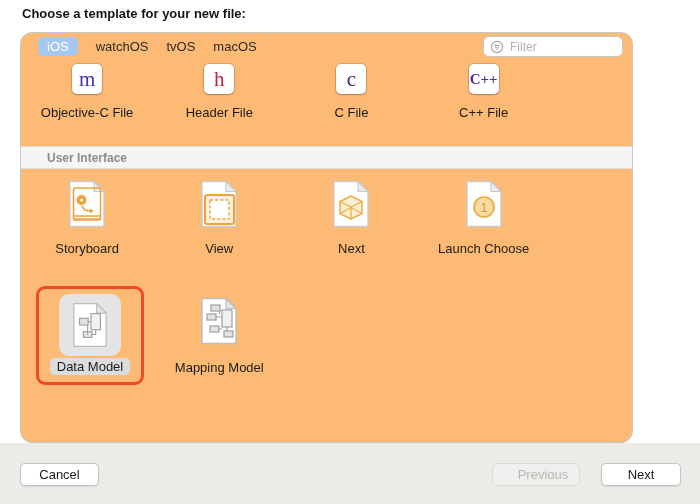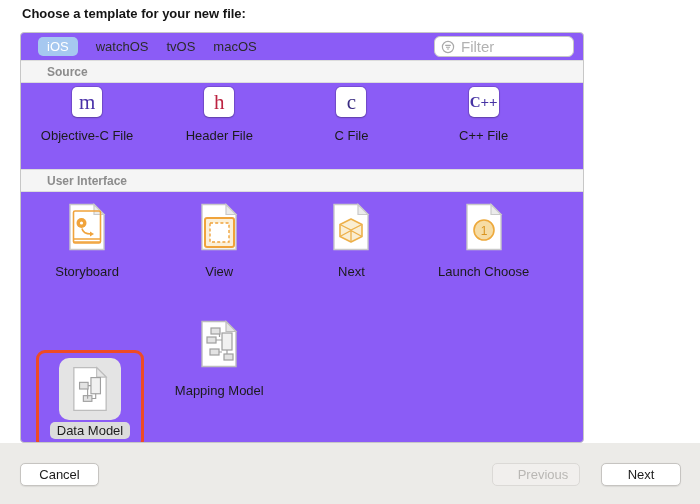--- a/index.html
+++ b/index.html
@@ -7,37 +7,37 @@
     width:700px;height:504px;position:relative;
     background:#ffffff;
     font-family:"Liberation Sans",sans-serif;
     -webkit-font-smoothing:antialiased;
     overflow:hidden;
   }
   .bottom-area{position:absolute;left:0;top:443px;width:700px;height:61px;background:#ecebe8;}
   .dialog-title{position:absolute;left:22px;top:6px;font-size:13px;font-weight:700;color:#141414;}
 
   .panel{
-    position:absolute;left:20px;top:32px;width:564px;height:411px;
-    background:#8b5cf6;border:1px solid #c7c7c7;border-radius:4px;
+    position:absolute;left:20px;top:32px;width:613px;height:411px;
+    background:#fdba74;border:1px solid #c7c7c7;border-radius:12px;
     box-sizing:border-box;overflow:hidden;
   }
 
   
   .tabbar{height:27px;display:flex;align-items:center;padding:0 9px 0 26px;}
   .tabs{display:flex;align-items:center;gap:18px;}
   .tab{font-size:13px;color:#2b2b2b;cursor:default;}
   .tab.selected{background:#a6c8f0;color:#ffffff;border-radius:5px;padding:2px 9px;margin-left:-9px;}
   .filter-field{
     margin-left:auto;width:140px;height:21px;box-sizing:border-box;
     border:1px solid #c6c6c6;border-radius:6px;
     display:flex;align-items:center;padding:0 6px;gap:4px;background:#fff;
   }
   .filter-field input{
-    border:none;outline:none;flex:1;min-width:0;font-size:15px;color:#555;
+    border:none;outline:none;flex:1;min-width:0;font-size:12px;color:#555;
     font-family:"Liberation Sans",sans-serif;background:transparent;
   }
   .filter-field input::placeholder{color:#b2b2b2;}
 
   
   .section-header{
     height:23px;background:#f5f5f5;box-sizing:border-box;
     border-top:1px solid #dcdcdc;border-bottom:1px solid #dcdcdc;
     display:flex;align-items:center;padding-left:26px;
     font-size:12px;font-weight:700;color:#8c8c8c;
@@ -64,21 +64,21 @@
   .row.ui{height:107px;}
   .row.ui .doc{margin-top:11px;}
   .row.ui .item-label{margin-top:9px;}
 
   
   .row.core{height:121px;}
   .dm-col{position:relative;}
   .dm-frame{
     position:absolute;left:15px;top:10px;width:108px;height:99px;
     border:3px solid #ee4b26;border-radius:9px;box-sizing:border-box;
-    display:flex;flex-direction:column;align-items:center;margin-top:41px;
+    display:flex;flex-direction:column;align-items:center;
   }
   .dm-iconbg{
     margin-top:5px;width:62px;height:62px;background:#e4e4e4;border-radius:10px;
     display:flex;align-items:center;justify-content:center;
   }
   .dm-label{
     margin-top:2px;background:#dcdcdc;border-radius:5px;padding:1px 7px;
     font-size:13px;color:#1b1b1b;white-space:nowrap;
   }
   .mm-col .doc{margin-top:21px;}
@@ -126,23 +126,20 @@
           <circle cx="7" cy="7" r="5.6" fill="none" stroke="#a9a9a9" stroke-width="1.2"></circle>
           <line x1="4.2" y1="5.4" x2="9.8" y2="5.4" stroke="#a9a9a9" stroke-width="1.1"></line>
           <line x1="5" y1="7.2" x2="9" y2="7.2" stroke="#a9a9a9" stroke-width="1.1"></line>
           <line x1="5.9" y1="9" x2="8.1" y2="9" stroke="#a9a9a9" stroke-width="1.1"></line>
         </svg>
       </span>
       <input value="" placeholder="Filter" style="">
     </div>
   </div>
 
-  <div class="section-header">
-    <span>Source</span>
-  </div>
   <div class="row source">
     <div class="col">
       <div class="icon-sq">
         <span class="glyph objc">m</span>
       </div>
       <span class="item-label">Objective-C File</span>
     </div>
     <div class="col">
       <div class="icon-sq">
         <span class="glyph hdr">h</span>

